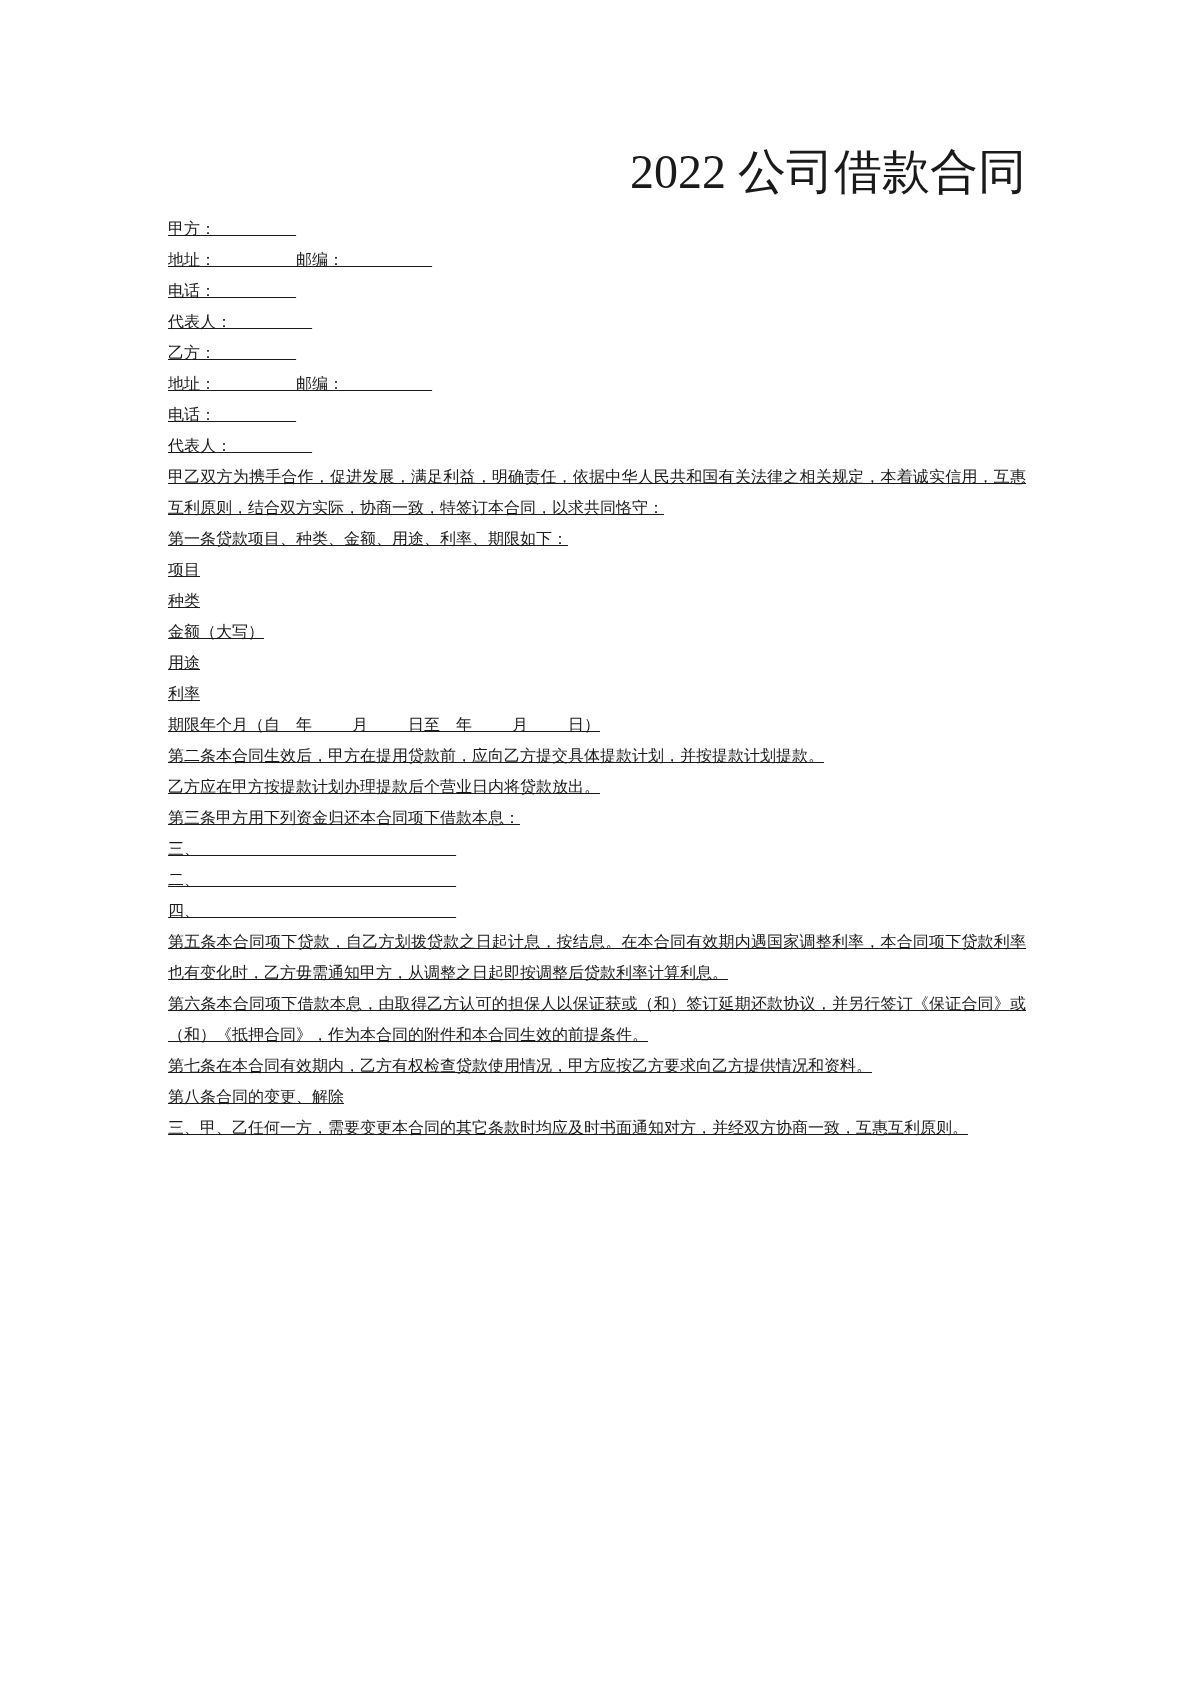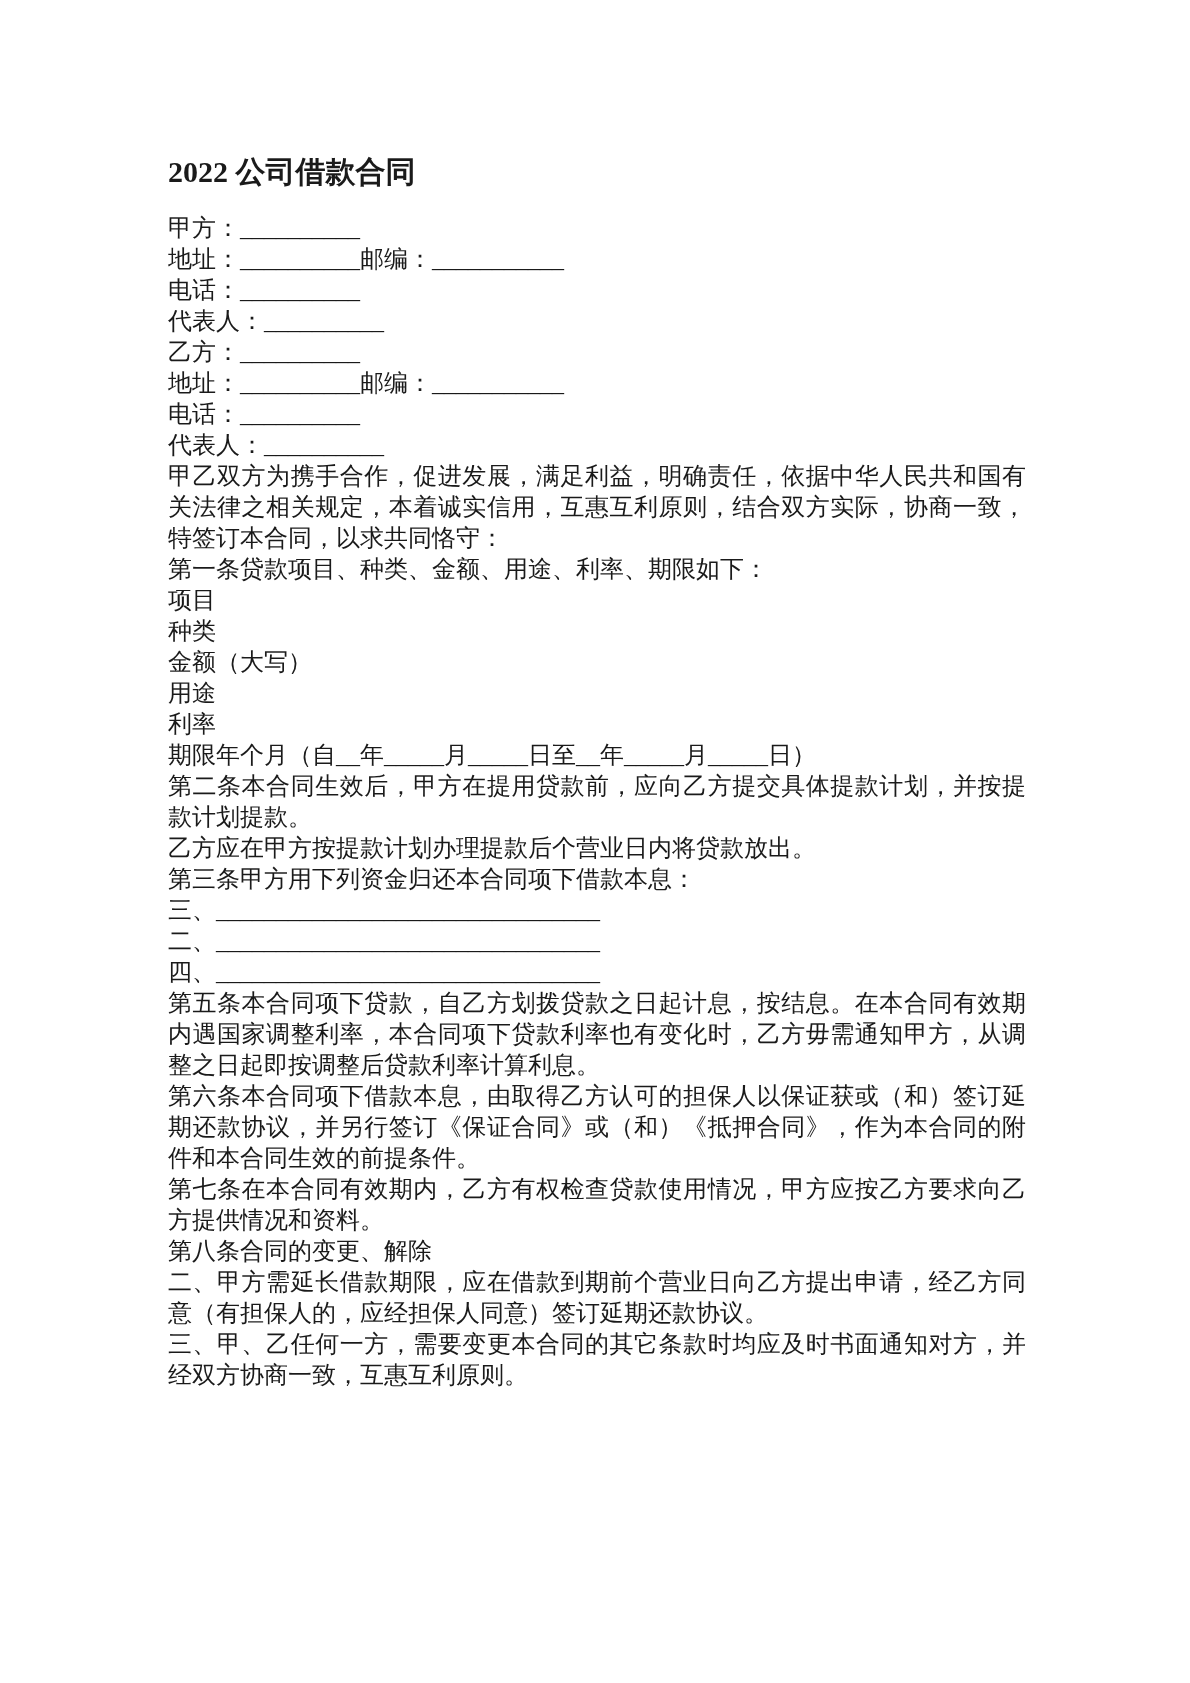--- a/index.html
+++ b/index.html
@@ -12,34 +12,35 @@
     color: #1a1a1a;
     overflow: hidden;
   }
   .page {
     width: 1190px;
     height: 1683px;
     background: #ffffff;
     padding: 146px 164px 0 168px;
   }
   .doc-title {
-    font-size: 30px;
-    font-weight: 700;
+    font-size: 48px;
+    font-weight: 400;
     line-height: 52px;
-    text-align: left;
+    text-align: right;
     margin-bottom: 15px;
     white-space: nowrap;
   }
   .doc-body p {
-    font-size: 24px;
+    font-size: 16px;
     line-height: 31px;
     text-align: justify;
     text-justify: inter-ideograph;
     word-break: break-all;
     max-width: 858px;
+    text-decoration: underline;
   }
 </style>
 </head>
 <body>
 
 <div class="page">
   <h1 class="doc-title">2022 公司借款合同</h1>
   <div class="doc-body">
     <p>甲方：__________</p>
     <p>地址：__________邮编：___________</p>
@@ -60,16 +61,15 @@
     <p>第二条本合同生效后，甲方在提用贷款前，应向乙方提交具体提款计划，并按提款计划提款。</p>
     <p>乙方应在甲方按提款计划办理提款后个营业日内将贷款放出。</p>
     <p>第三条甲方用下列资金归还本合同项下借款本息：</p>
     <p>三、________________________________</p>
     <p>二、________________________________</p>
     <p>四、________________________________</p>
     <p>第五条本合同项下贷款，自乙方划拨贷款之日起计息，按结息。在本合同有效期内遇国家调整利率，本合同项下贷款利率也有变化时，乙方毋需通知甲方，从调整之日起即按调整后贷款利率计算利息。</p>
     <p>第六条本合同项下借款本息，由取得乙方认可的担保人以保证获或（和）签订延期还款协议，并另行签订《保证合同》或（和）《抵押合同》，作为本合同的附件和本合同生效的前提条件。</p>
     <p>第七条在本合同有效期内，乙方有权检查贷款使用情况，甲方应按乙方要求向乙方提供情况和资料。</p>
     <p>第八条合同的变更、解除</p>
-    <p>二、甲方需延长借款期限，应在借款到期前个营业日向乙方提出申请，经乙方同意（有担保人的，应经担保人同意）签订延期还款协议。</p>
     <p>三、甲、乙任何一方，需要变更本合同的其它条款时均应及时书面通知对方，并经双方协商一致，互惠互利原则。</p>
   </div>
 </div>
 
 </body></html>

